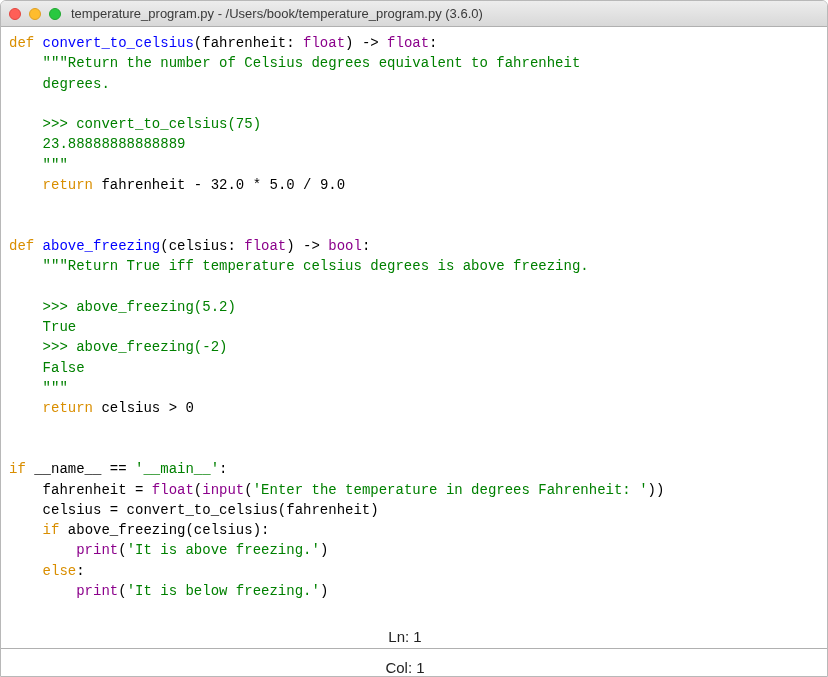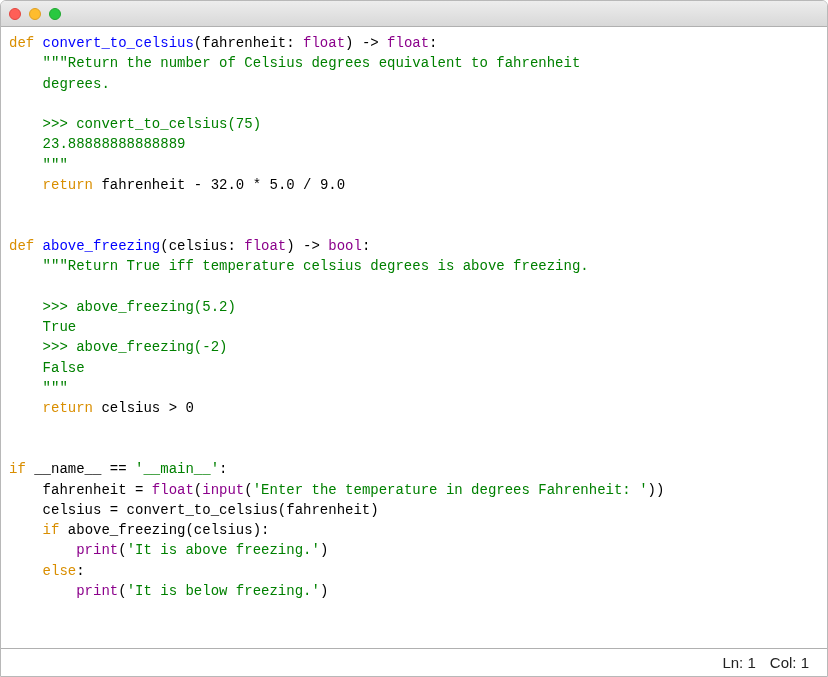--- a/index.html
+++ b/index.html
@@ -57,31 +57,33 @@
       height: 27px;
       background: #fff;
       display: flex;
       justify-content: flex-end;
       align-items: center;
       padding-right: 18px;
       font-family: -apple-system, "Helvetica Neue", Arial, sans-serif;
       font-size: 15px;
       color: #222;
       gap: 14px;
+      flex-direction: column;
     }
   </style>
 </head>
 <body>
 
 <div class="titlebar">
   <div class="traffic-lights">
     <div class="tl red"></div>
     <div class="tl yellow"></div>
     <div class="tl green"></div>
   </div>
+  <div class="title-text">temperature_program.py - /Users/book/temperature_program.py (3.6.0)</div>
 </div>
 
 <div class="editor" id="editor"><span class="line"><span class="kw">def </span><span class="def">convert_to_celsius</span><span class="plain">(fahrenheit: </span><span class="builtin">float</span><span class="plain">) -&gt; </span><span class="builtin">float</span><span class="plain">:</span></span><span class="line"><span class="plain">    </span><span class="str">"""Return the number of Celsius degrees equivalent to fahrenheit</span></span><span class="line"><span class="str">    degrees.</span></span><span class="line">&nbsp;</span><span class="line"><span class="str">    &gt;&gt;&gt; convert_to_celsius(75)</span></span><span class="line"><span class="str">    23.88888888888889</span></span><span class="line"><span class="str">    """</span></span><span class="line"><span class="plain">    </span><span class="kw">return</span><span class="plain"> fahrenheit - </span><span class="plain">32.0</span><span class="plain"> * </span><span class="plain">5.0</span><span class="plain"> / </span><span class="plain">9.0</span></span><span class="line">&nbsp;</span><span class="line">&nbsp;</span><span class="line"><span class="kw">def </span><span class="def">above_freezing</span><span class="plain">(celsius: </span><span class="builtin">float</span><span class="plain">) -&gt; </span><span class="builtin">bool</span><span class="plain">:</span></span><span class="line"><span class="plain">    </span><span class="str">"""Return True iff temperature celsius degrees is above freezing.</span></span><span class="line">&nbsp;</span><span class="line"><span class="str">    &gt;&gt;&gt; above_freezing(5.2)</span></span><span class="line"><span class="str">    True</span></span><span class="line"><span class="str">    &gt;&gt;&gt; above_freezing(-2)</span></span><span class="line"><span class="str">    False</span></span><span class="line"><span class="str">    """</span></span><span class="line"><span class="plain">    </span><span class="kw">return</span><span class="plain"> celsius &gt; </span><span class="plain">0</span></span><span class="line">&nbsp;</span><span class="line">&nbsp;</span><span class="line"><span class="kw">if</span><span class="plain"> __name__ == </span><span class="str">'__main__'</span><span class="plain">:</span></span><span class="line"><span class="plain">    fahrenheit = </span><span class="builtin">float</span><span class="plain">(</span><span class="builtin">input</span><span class="plain">(</span><span class="str">'Enter the temperature in degrees Fahrenheit: '</span><span class="plain">))</span></span><span class="line"><span class="plain">    celsius = convert_to_celsius(fahrenheit)</span></span><span class="line"><span class="plain">    </span><span class="kw">if</span><span class="plain"> above_freezing(celsius):</span></span><span class="line"><span class="plain">        </span><span class="builtin">print</span><span class="plain">(</span><span class="str">'It is above freezing.'</span><span class="plain">)</span></span><span class="line"><span class="plain">    </span><span class="kw">else</span><span class="plain">:</span></span><span class="line"><span class="plain">        </span><span class="builtin">print</span><span class="plain">(</span><span class="str">'It is below freezing.'</span><span class="plain">)</span></span></div>
 
 <div class="statusbar">
   <span>Ln: 1</span>
   <span>Col: 1</span>
 </div>
 
 </body></html>

